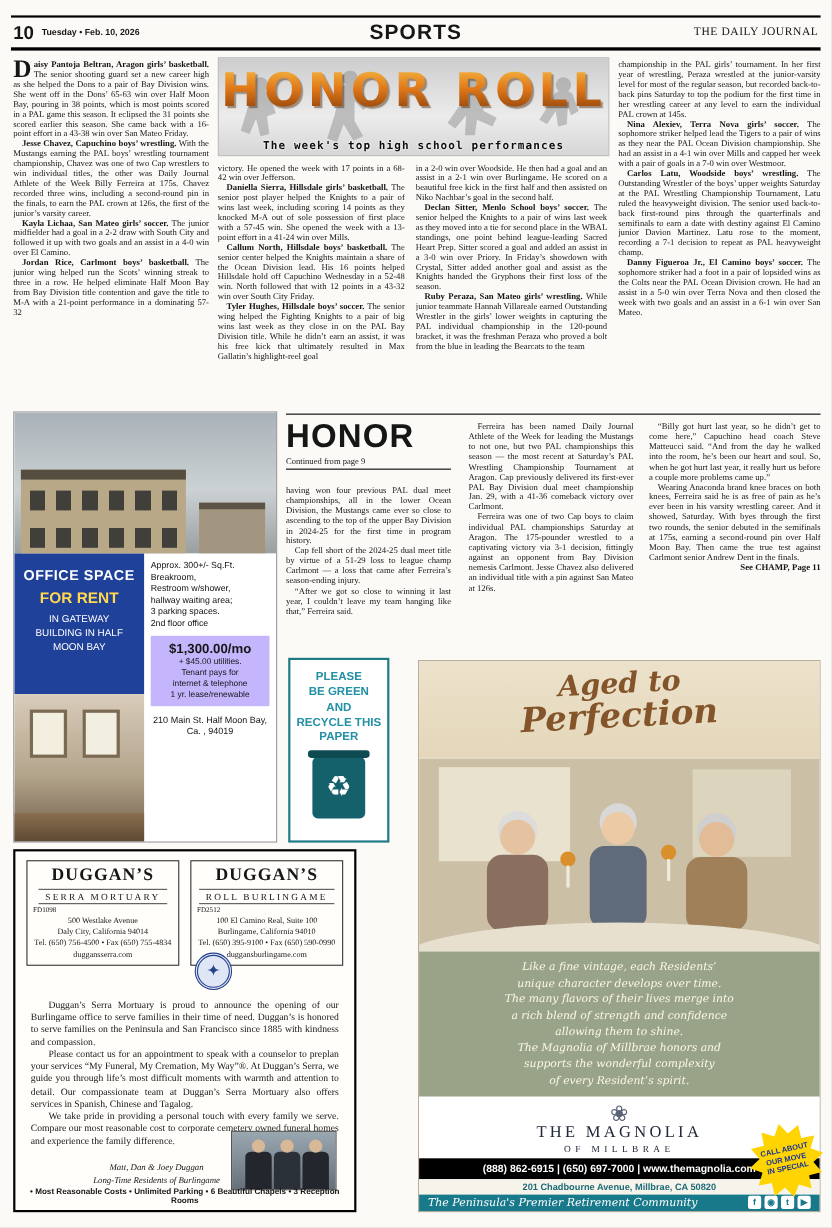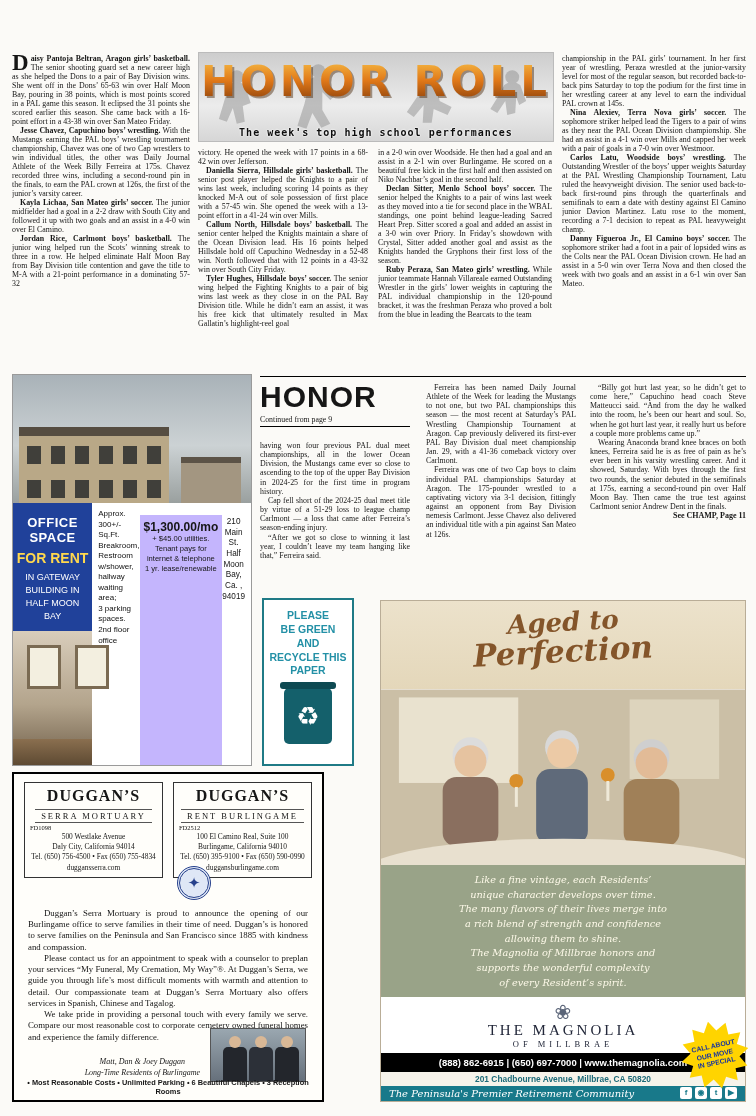--- a/index.html
+++ b/index.html
@@ -70,21 +70,21 @@
   .ad-body { flex:1; display:flex; }
   .ad-left { width:118px; display:flex; flex-direction:column; }
   .blue-box { height:128px; background:#20419a; color:#fff; text-align:center; padding-top:12px; }
   .blue-box .t1 { font-weight:bold; font-size:13px; letter-spacing:.5px; }
   .blue-box .t2 { font-weight:bold; font-size:14px; color:#ffd84d; margin:5px 0; }
   .blue-box .t3 { font-size:9px; line-height:1.45; padding:0 10px; }
   .interior-photo { flex:1; position:relative; background:linear-gradient(180deg,#d8cdbb 0%,#b3a48c 55%,#6e5d48 100%); }
   .win { position:absolute; top:14px; width:34px; height:44px; background:#f3efe0; border:3px solid #7a6a52; }
   .winA { left:14px; } .winB { left:62px; }
   .floor { position:absolute; bottom:0; left:0; right:0; height:26px; background:linear-gradient(180deg,#8a6f4f,#5e4a33); }
-  .ad-right { flex:1; display:flex; flex-direction:row; padding:6px 6px 0; }
+  .ad-right { flex:1; display:flex; flex-direction:column; padding:6px 6px 0; }
   .ad-details { font-size:8px; line-height:1.32; color:#111; }
   .price-box { background:#c4b5fd; margin-top:6px; padding:5px 4px; text-align:center; }
   .price { font-weight:bold; font-size:12px; }
   .price-line { font-size:7.6px; line-height:1.3; }
   .ad-addr { font-size:8.2px; font-weight:normal; line-height:1.3; margin-top:8px; text-align:center; }
   .cta-box { margin-top:auto; background:#20419a; color:#fff; text-align:center; padding:6px 2px 7px; }
   .cta-line { font-size:8.6px; font-weight:bold; }
   .cta-phone { font-size:13px; font-weight:bold; margin-top:2px; }
 
   
@@ -150,20 +150,26 @@
          clip-path:polygon(100% 50%,84.8% 59.3%,93.3% 75%,75.5% 75.5%,75% 93.3%,59.3% 84.8%,50% 100%,40.7% 84.8%,25% 93.3%,24.5% 75.5%,6.7% 75%,15.2% 59.3%,0% 50%,15.2% 40.7%,6.7% 25%,24.5% 24.5%,25% 6.7%,40.7% 15.2%,50% 0%,59.3% 15.2%,75% 6.7%,75.5% 24.5%,93.3% 25%,84.8% 40.7%);
          display:flex; flex-direction:column; justify-content:center; text-align:center;
          font-family:"Liberation Sans", sans-serif; font-weight:bold; font-size:6.8px; color:#16339e;
          transform:rotate(-12deg); line-height:1.25; }
 </style>
 </head>
 <body>
 
 <div class="page">
 
+  <div class="header">
+    <span class="pagenum">10</span>
+    <span class="hdr-date">Tuesday • Feb. 10, 2026</span>
+    <span class="section-title">SPORTS</span>
+    <span class="masthead">THE DAILY JOURNAL</span>
+  </div>
 
   <div class="banner">
     <svg class="sil" viewBox="0 0 356 88">
       <g fill="#8f8f8f" opacity="0.5">
         <circle cx="38" cy="24" r="7"></circle>
         <path d="M30 32 q8 -6 16 0 l6 18 -8 3 2 16 -8 2 -4 -16 -6 14 -8 -3 6 -20 z"></path>
         <circle cx="120" cy="18" r="7"></circle>
         <path d="M112 26 q8 -5 16 1 l10 14 -6 6 -8 -8 0 18 8 14 -9 4 -9 -15 -6 16 -9 -3 7 -22 z"></path>
         <circle cx="230" cy="20" r="7"></circle>
         <path d="M222 28 q8 -6 16 0 l4 20 12 6 -4 8 -14 -6 -2 14 -9 0 1 -18 -10 12 -7 -5 11 -16 z"></path>
@@ -282,21 +288,21 @@
         <div class="dg-name">DUGGAN’S</div>
         <div class="dg-sub">SERRA MORTUARY</div>
         <div class="dg-fd">FD1098</div>
         <div class="dg-line">500 Westlake Avenue</div>
         <div class="dg-line">Daly City, California 94014</div>
         <div class="dg-line">Tel. (650) 756-4500 • Fax (650) 755-4834</div>
         <div class="dg-web">duggansserra.com</div>
       </div>
       <div class="dg-card">
         <div class="dg-name">DUGGAN’S</div>
-        <div class="dg-sub">RENT BURLINGAME</div>
+        <div class="dg-sub">ROLL BURLINGAME</div>
         <div class="dg-fd">FD2512</div>
         <div class="dg-line">100 El Camino Real, Suite 100</div>
         <div class="dg-line">Burlingame, California 94010</div>
         <div class="dg-line">Tel. (650) 395-9100 • Fax (650) 590-0990</div>
         <div class="dg-web">duggansburlingame.com</div>
       </div>
     </div>
     <div class="dg-seal">✦</div>
     <div class="dg-paras">
       <p>Duggan’s Serra Mortuary is proud to announce the opening of our Burlingame office to serve families in their time of need. Duggan’s is honored to serve families on the Peninsula and San Francisco since 1885 with kindness and compassion.</p>

